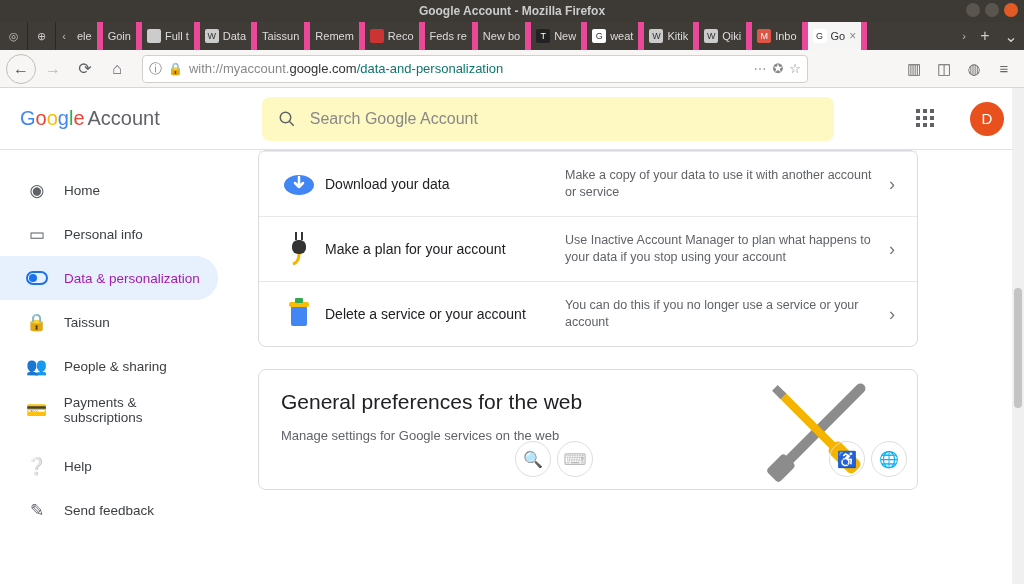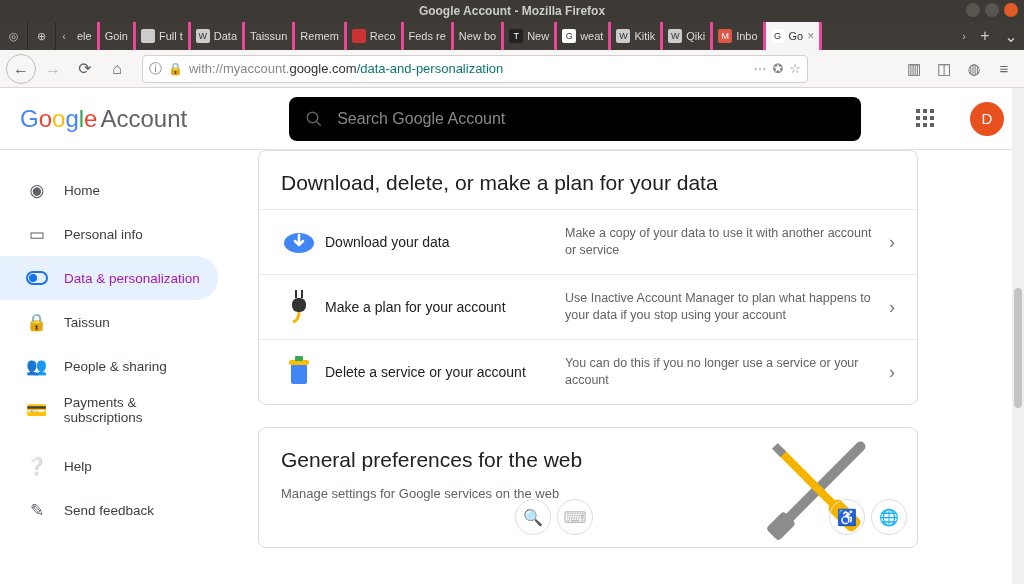--- a/index.html
+++ b/index.html
@@ -15,21 +15,21 @@
 
   
   .tabstrip {
     height:28px; background:#3f3b36; display:flex; align-items:stretch; font-size:11px; color:#ddd;
   }
   .tabstrip .tb-ext { width:28px; display:flex; align-items:center; justify-content:center; color:#ccc; border-right:1px solid #2b2824;}
   .tabstrip .tab-scroll { width:16px; display:flex; align-items:center; justify-content:center; color:#bbb;}
   .tabstrip .tabs { display:flex; flex:1; overflow:hidden; }
   .tabstrip .tab {
     flex:0 0 auto; padding:0 5px; display:flex; align-items:center; gap:4px;
-    border-right:3px solid #ec4899; height:100%; max-width:62px; overflow:hidden; white-space:nowrap;
+    border-right:6px solid #ec4899; height:100%; max-width:62px; overflow:hidden; white-space:nowrap;
   }
   .tabstrip .tab.active { background:#f5f5f5; color:#333; }
   .tabstrip .tab .favicon { width:14px; height:14px; background:#ccc; border-radius:2px; flex:0 0 14px; font-size:9px; display:flex; align-items:center; justify-content:center; color:#333;}
   .tabstrip .tab.active .favicon { background:#fff; }
   .tabstrip .tab .close-x { color:#888; font-size:12px; }
   .tabstrip .endctrls { display:flex; align-items:center; }
   .tabstrip .endbtn { width:26px; display:flex; align-items:center; justify-content:center; color:#ccc; font-size:16px;}
 
   
   .navbar {
@@ -48,27 +48,27 @@
   .urlbar .spacer { flex:1; }
   .urlbar .ico { color:#888; font-size:13px; }
   .right-icons { display:flex; align-items:center; gap:2px; margin-left:auto;}
   .right-icons .nav-btn { width:28px; font-size:15px; color:#666; }
 
   
   .app { position:relative; height:calc(584px - 22px - 28px - 38px); background:#fff; }
   .app-header {
     height:62px; border-bottom:1px solid #e0e0e0; display:flex; align-items:center; padding:0 20px; gap:16px;
   }
-  .logo { display:flex; align-items:center; font-size:24px;text-align:right; }
+  .logo { display:flex; align-items:center; font-size:20px;text-align:right; }
   .logo .g { font-weight:500; }
   .g1{color:#4285F4;} .g2{color:#EA4335;} .g3{color:#FBBC05;} .g4{color:#4285F4;} .g5{color:#34A853;} .g6{color:#EA4335;}
   .logo .acct { color:#5f6368; margin-left:3px; font-weight:400;}
   .searchwrap { flex:0 0 572px; margin-left:86px;}
   .search {
-    height:44px; background:#000000; border-radius:8px; display:flex; align-items:center; padding:0 16px; gap:14px; color:#5f6368;
+    height:44px; background:#fef9c3; border-radius:8px; display:flex; align-items:center; padding:0 16px; gap:14px; color:#5f6368;
   }
   .apps-grid { width:20px; height:20px; display:grid; grid-template-columns:repeat(3,4px); grid-template-rows:repeat(3,4px); gap:3px; margin-left:auto;}
   .apps-grid span { background:#5f6368; width:4px; height:4px; }
   .avatar { width:34px; height:34px; border-radius:50%; background:#e8501e; color:#fff; display:flex; align-items:center; justify-content:center; font-size:15px; margin-left:18px;}
 
   .app-body { display:flex; height:calc(100% - 62px); }
   .sidebar { width:258px; padding-top:18px; }
   .nav-item {
     display:flex; align-items:center; gap:16px; height:44px; padding:0 0 0 26px; border-radius:0 22px 22px 0;
     color:#3c4043; font-size:13.5px; font-weight:500; margin-right:40px;
@@ -286,21 +286,20 @@
       <div class="nav-item">
         <span class="ni-ico">✎</span>
         <span>Send feedback</span>
       </div>
     </div>
 
     <div class="main">
       <div class="main-inner">
 
         <div class="section">
-          <div class="section-h">Download, delete, or make a plan for your data</div>
 
           <div class="opt">
             <div class="oicon">
               <svg width="34" height="30" viewBox="0 0 34 30">
                   <ellipse cx="17" cy="16" rx="15" ry="10" fill="#4285F4"></ellipse>
                   <path d="M17 8 v10 m-4 -4 l4 4 l4 -4" stroke="#fff" stroke-width="2.5" fill="none" stroke-linecap="round" stroke-linejoin="round"></path>
                 </svg>
             </div>
             <div class="otitle">Download your data</div>
             <div class="odesc">Make a copy of your data to use it with another ac­count or service</div>

